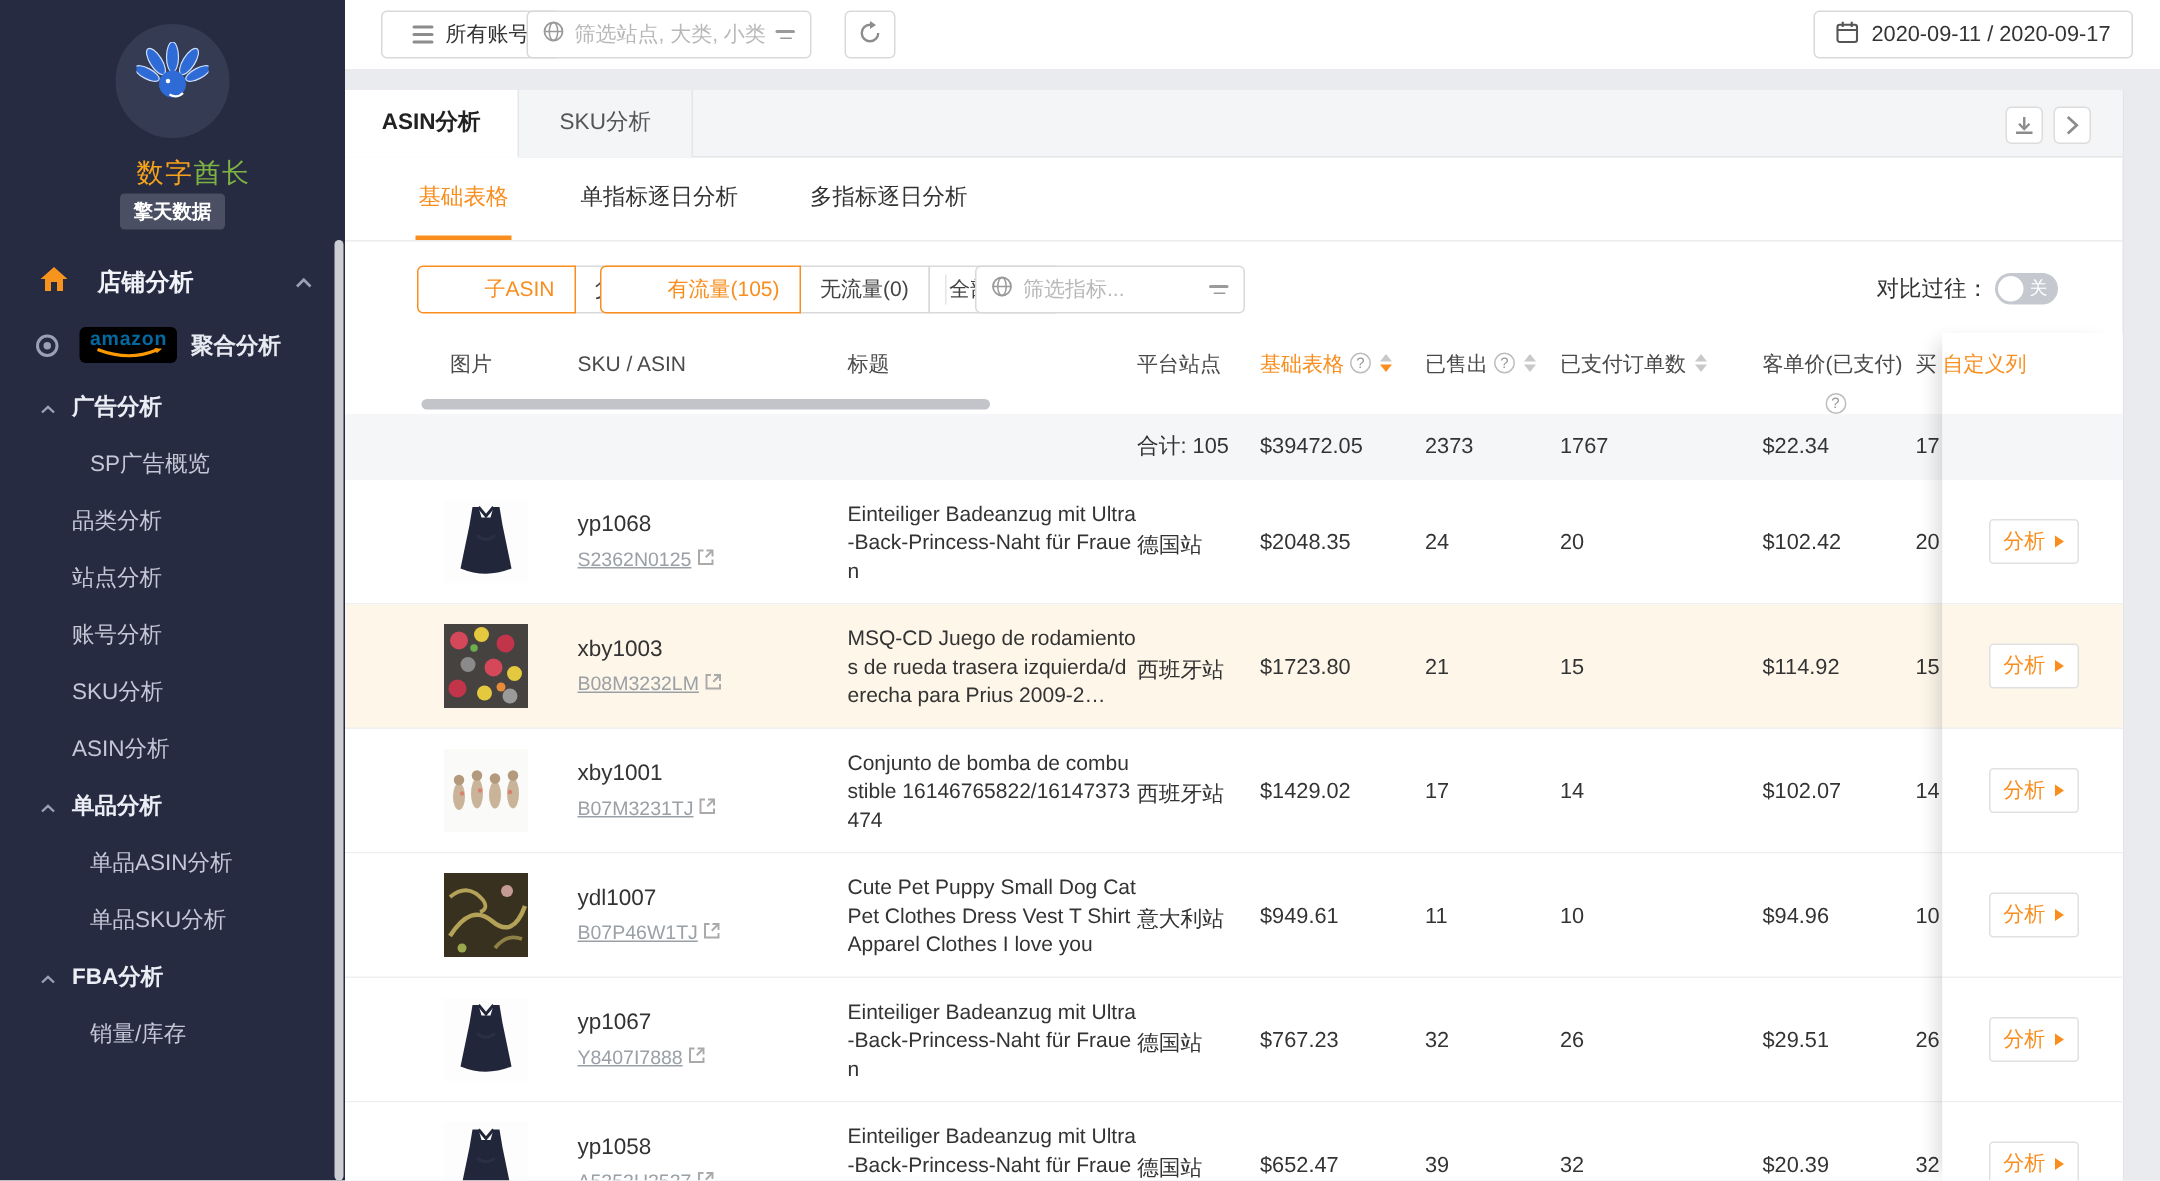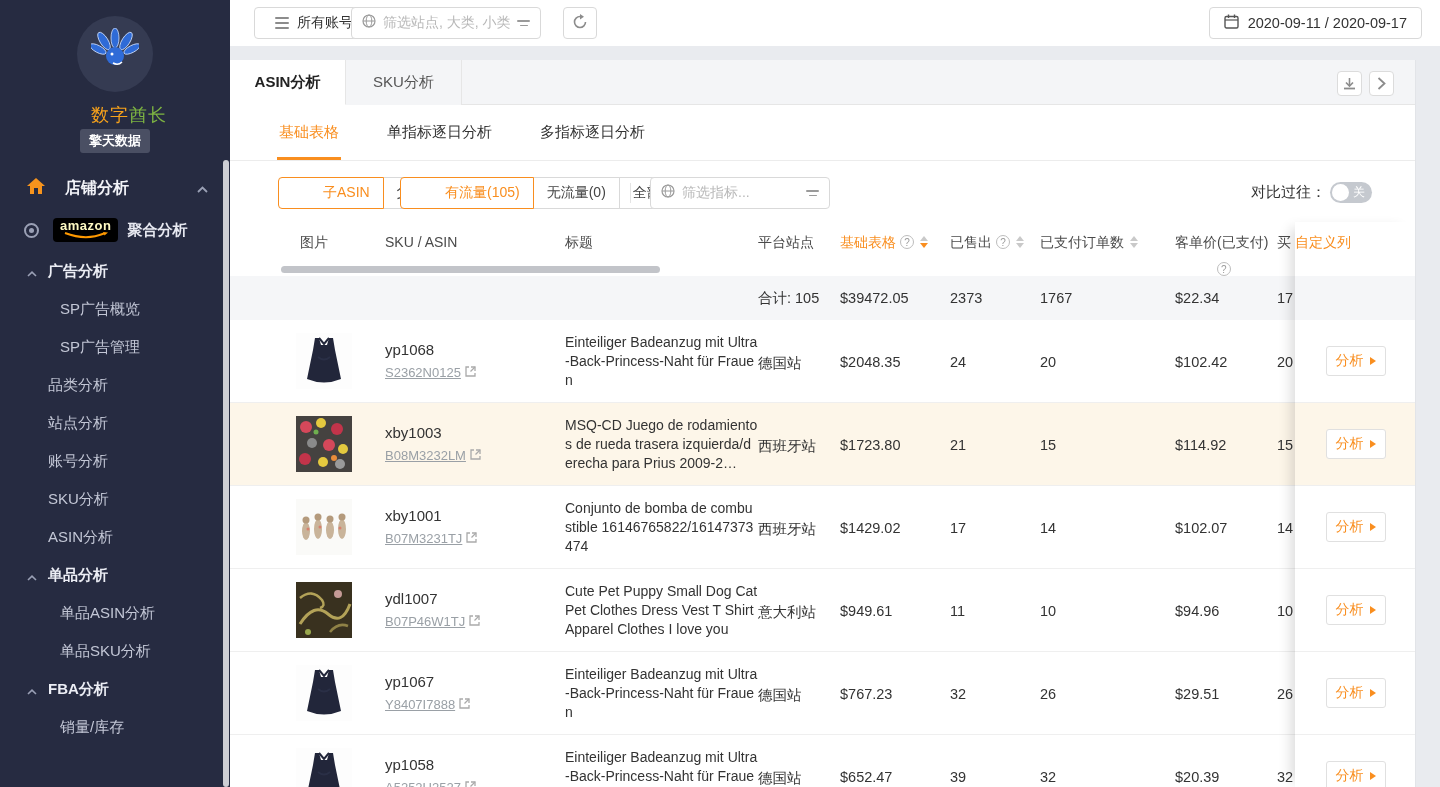--- a/index.html
+++ b/index.html
@@ -16,21 +16,21 @@
   .nav { position:absolute; top:168px; left:0; width:230px; }
   .nav-row { position:relative; height:38px; display:flex; align-items:center; cursor:pointer; }
   .nav-group1 { height:40px; }
   .nav-group1 .glabel { color:#f2f3f8; font-size:16px; font-weight:bold; }
   .home-ic { margin-left:27px; margin-right:20px; }
   .chev-r { position:absolute; right:22px; }
   .nav-agg { height:44px; }
   .radio-ic { margin-left:24px; margin-right:14px; width:15px; height:15px; border:2px solid #9aa0b5; border-radius:50%; display:inline-flex; align-items:center; justify-content:center; }
   .radio-ic::after { content:""; width:5px; height:5px; border-radius:50%; background:#9aa0b5; }
   .amz { background:#000; border-radius:4px; padding:1px 7px 3px; margin-right:9px; display:inline-flex; flex-direction:column; align-items:center; line-height:1; }
-  .amz b { color:#fef9c3; font-size:13px; letter-spacing:.5px; }
+  .amz b { color:#0369a1; font-size:13px; letter-spacing:.5px; }
   .agg-label { color:#e8eaf2; font-size:15px; font-weight:bold; }
   .nav-item { color:#c3c7d6; font-size:15px; }
   .nav-item .lbl { margin-left:48px; }
   .nav-item.ind2 .lbl { margin-left:60px; }
   .nav-item.grp .lbl { margin-left:48px; color:#eceef5; font-weight:bold; font-size:15px; }
   .nav-item .chev-l { position:absolute; left:27px; }
   .nav-item.active { background:#3c415a; border-radius:20px; margin:0 4px 0 8px; }
   .nav-item.active .lbl { color:#f7a21b; margin-left:40px; }
   .side-scrollbar { position:absolute; right:1px; top:160px; width:6px; height:627px; background:#cdced4; border-radius:3px; }
 
@@ -161,23 +161,20 @@
       </div>
       <div id="nav-items">
           <div class="nav-row nav-item  grp ">
             <span class="chev-l"><svg width="10" height="6" viewBox="0 0 10 6">
                 <polyline points="1,5 5,1.2 9,5" fill="none" stroke="#9aa0b5" stroke-width="1.6"></polyline>
               </svg></span>
             <span class="lbl">广告分析</span>
           </div>
           <div class="nav-row nav-item ind2  ">
             <span class="lbl">SP广告概览</span>
-          </div>
-          <div class="nav-row nav-item ind2  ">
-            <span class="lbl">SP广告管理</span>
           </div>
           <div class="nav-row nav-item   ">
             <span class="lbl">品类分析</span>
           </div>
           <div class="nav-row nav-item   ">
             <span class="lbl">站点分析</span>
           </div>
           <div class="nav-row nav-item   ">
             <span class="lbl">账号分析</span>
           </div>

